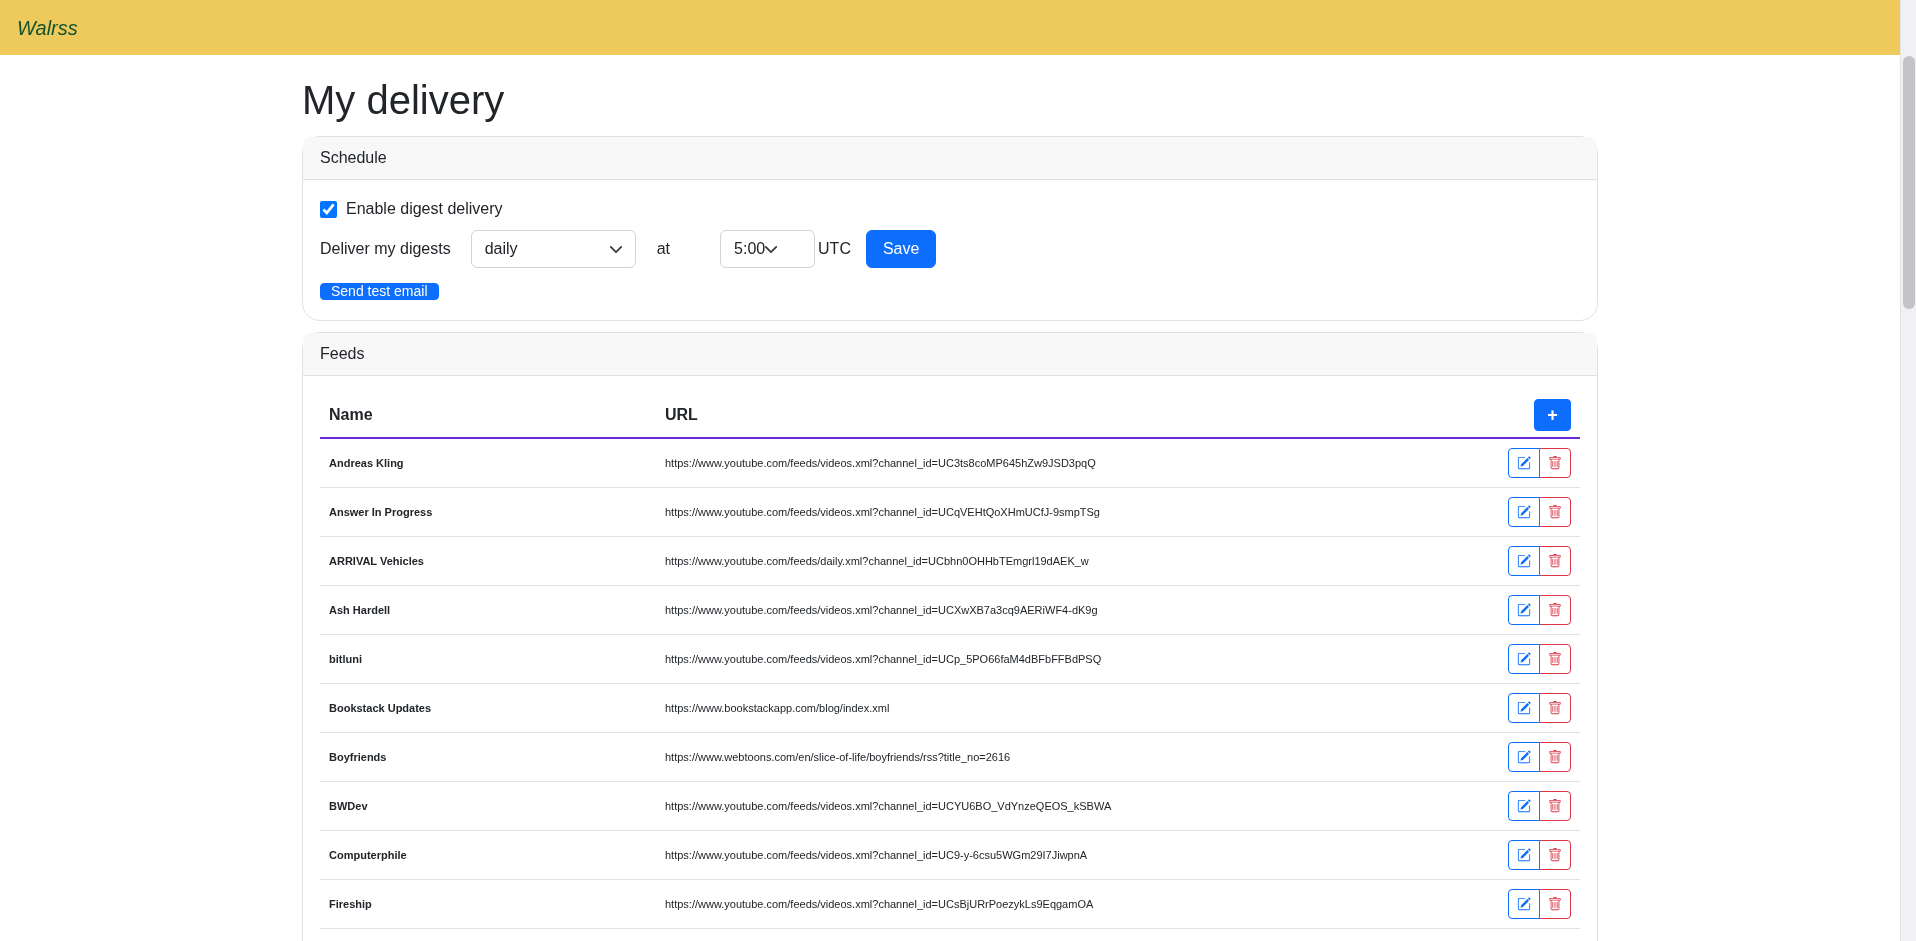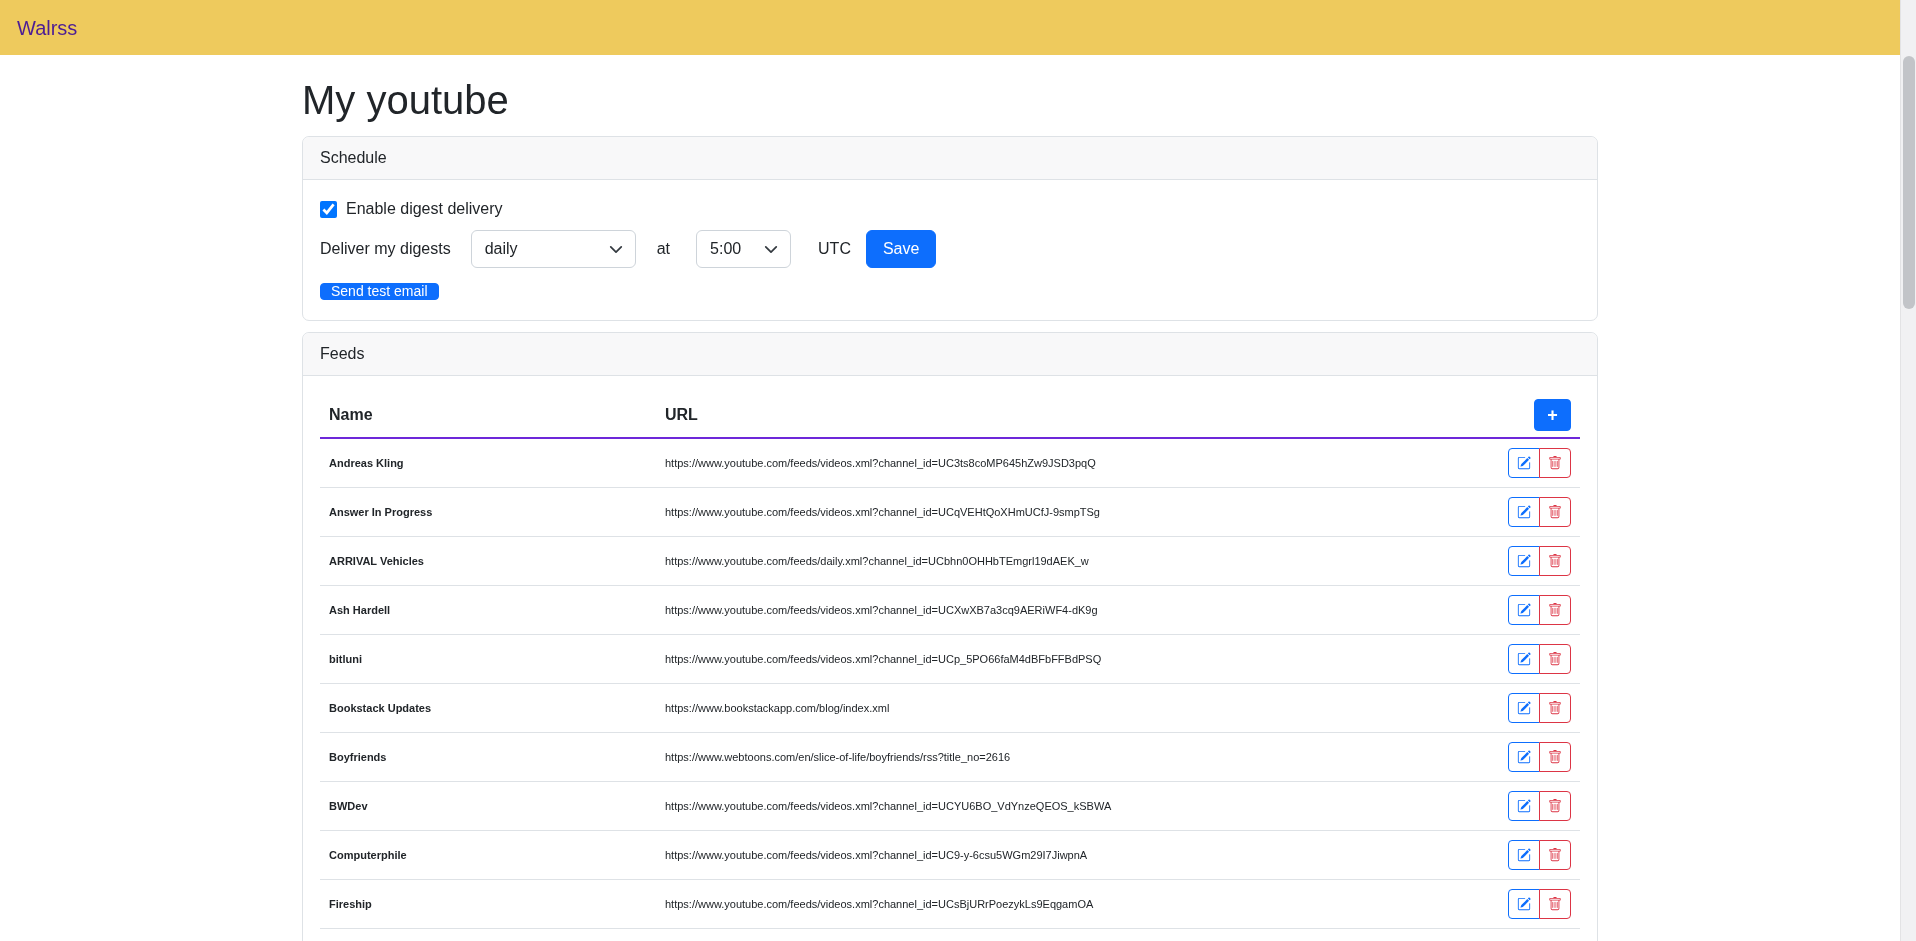--- a/index.html
+++ b/index.html
@@ -7,28 +7,28 @@
     width: 1916px; height: 941px; overflow: hidden;
     background: #fff; color: #212529;
     font-family: "Liberation Sans", "DejaVu Sans", sans-serif;
     font-size: 16px; line-height: 1.5;
   }
   .viewport { position: relative; width: 1916px; height: 941px; overflow: hidden; }
   .page { margin-right: 16px; }
 
   
   .navbar { height: 55px; background: var(--navbar, #eeca5d); display: flex; align-items: center; padding: 0 17px; }
-  .brand { font-size: 20px; color: #4c1d95; text-decoration: none; cursor: pointer; }
+  .brand { font-size: 20px; color: #14532d; text-decoration: none; cursor: pointer; font-style: italic; }
 
   
   .container { width: 1320px; margin: 0 auto; padding: 0 12px; }
   .page-title { font-size: 40px; font-weight: 500; line-height: 1.2; margin: 21px 0 12px; }
 
   
-  .card { border: 1px solid #dee2e6; border-radius: 7px; background: #fff; }
+  .card { border: 1px solid #dee2e6; border-radius: 18px; background: #fff; }
   .card-header { background: #f8f8f9; border-bottom: 1px solid #dee2e6; padding: 9px 17px; border-radius: 7px 7px 0 0; font-size: 16px; }
   .card-body { padding: 17px; }
   .schedule-card { margin-bottom: 11px; }
   .feeds-card { margin-bottom: 0; }
 
   
   .form-check { display: flex; align-items: center; margin-bottom: 9px; }
   .form-check input { width: 17px; height: 17px; margin-right: 9px; cursor: pointer; }
   .deliver-row { display: flex; align-items: center; margin-bottom: 11px; }
   .select-wrap { position: relative; display: inline-block; }
@@ -70,21 +70,21 @@
 <body>
 
 <div class="viewport">
   <div class="page">
 
     <nav class="navbar">
       <a class="brand">Walrss</a>
     </nav>
 
     <div class="container">
-      <h1 class="page-title">My youtube</h1>
+      <h1 class="page-title">My delivery</h1>
 
       <div class="card schedule-card">
         <div class="card-header">Schedule</div>
         <div class="card-body">
 
           <div class="form-check">
             <input type="checkbox" id="enable-digest" checked="" style="">
             <label for="enable-digest">Enable digest delivery</label>
           </div>
 
@@ -98,21 +98,21 @@
               <span class="select-caret">
                 <svg viewBox="0 0 16 16" width="14" height="14">
                     <path d="M2 5.5l6 6 6-6" fill="none" stroke="#343a40" stroke-width="2" stroke-linecap="round" stroke-linejoin="round"></path>
                   </svg>
               </span>
             </span>
 
             <span class="at-label">at</span>
 
             <span class="select-wrap time-select" style="display:inline-block;">
-              <select style="width:100%;">
+              <select style="width:100%;margin-left:24px;">
                 <option>5:00</option>
               </select>
               <span class="select-caret">
                 <svg viewBox="0 0 16 16" width="14" height="14">
                     <path d="M2 5.5l6 6 6-6" fill="none" stroke="#343a40" stroke-width="2" stroke-linecap="round" stroke-linejoin="round"></path>
                   </svg>
               </span>
             </span>
 
             <span class="utc-label">UTC</span>

